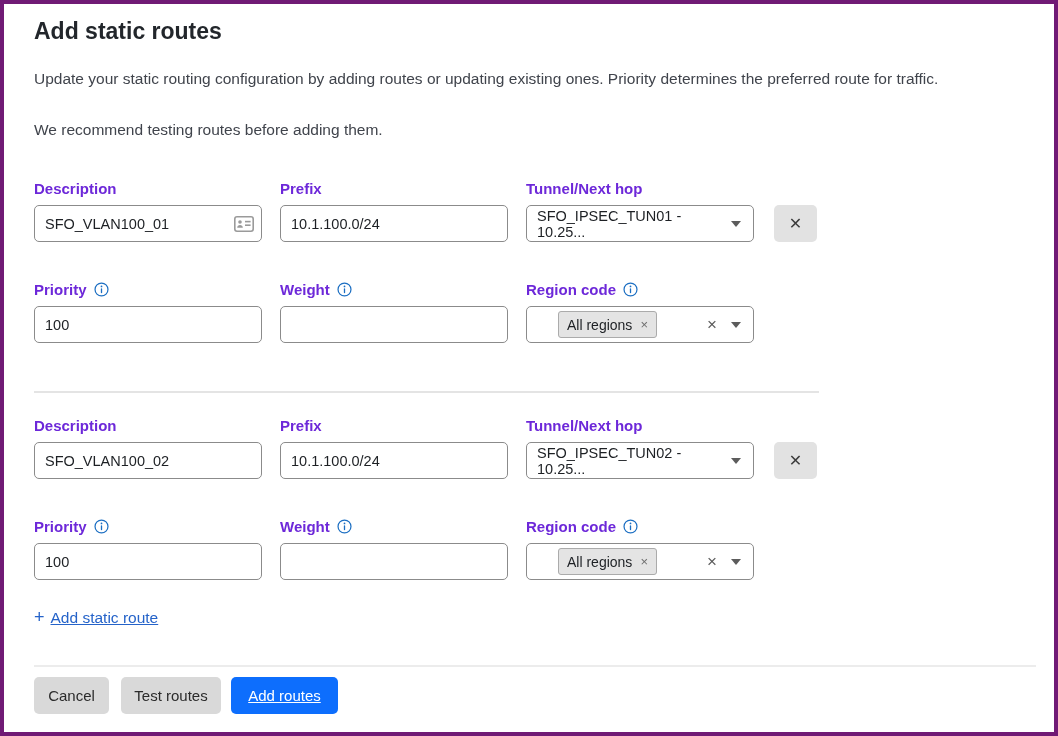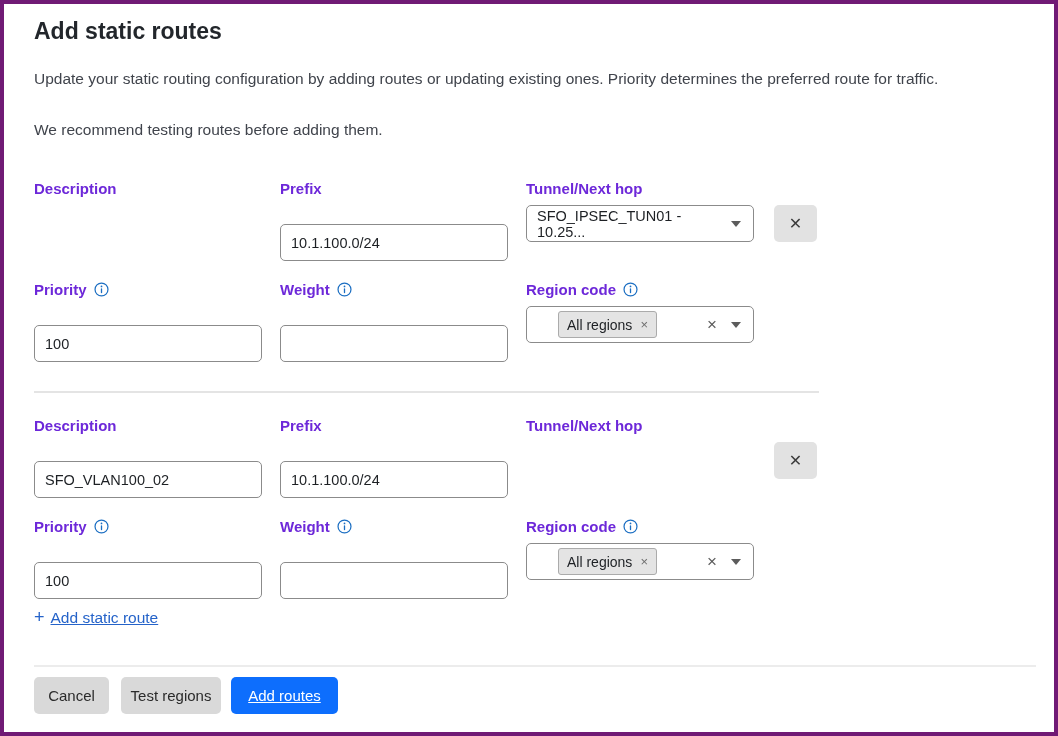--- a/index.html
+++ b/index.html
@@ -66,21 +66,21 @@
     height: 37px;
     border: 1px solid #8b8b8b;
     border-radius: 5px;
     padding: 0 34px 0 10px;
     font-size: 14.5px;
     color: #1d2024;
     background: #ffffff;
     font-family: "Liberation Sans", sans-serif;
     outline: none;
   }
-  .text-input.plain { padding-right: 10px; margin-top: 19px; }
+  .text-input.plain { padding-right: 10px; }
   .text-input.row2 { top: 126px; }
 
   .input-wrap { position: absolute; top: 25px; width: 228px; height: 37px; }
   .input-wrap .text-input { position: absolute; top: 0; left: 0; }
   .inline-icon {
     position: absolute;
     right: 8px; top: 50%;
     transform: translateY(-50%);
     display: inline-flex;
   }
@@ -209,20 +209,32 @@
     <div class="field-label col1" style="position:absolute;">
       <span>Description</span>
     </div>
     <div class="field-label col2" style="position:absolute;">
       <span>Prefix</span>
     </div>
     <div class="field-label col3" style="position:absolute;">
       <span>Tunnel/Next hop</span>
     </div>
 
+    <div class="input-wrap col1" style="position:absolute;">
+      <input class="text-input" type="text" value="SFO_VLAN100_01" style="">
+      <span class="inline-icon">
+        <svg width="20" height="16" viewBox="0 0 20 16">
+          <rect x="0.8" y="0.8" width="18.4" height="14.4" rx="2.2" fill="none" stroke="#9a9a9a" stroke-width="1.6"></rect>
+          <circle cx="6" cy="6" r="1.8" fill="#9a9a9a"></circle>
+          <path d="M3.2 11.8c0-1.7 1.3-2.7 2.8-2.7s2.8 1 2.8 2.7z" fill="#9a9a9a"></path>
+          <rect x="11" y="4.8" width="5.6" height="1.6" fill="#9a9a9a"></rect>
+          <rect x="11" y="8.4" width="5.6" height="1.6" fill="#9a9a9a"></rect>
+        </svg>
+      </span>
+    </div>
 
     <input class="text-input plain col2" style="position: absolute;" type="text" value="10.1.100.0/24">
 
     <div class="select-box col3" style="position:absolute;">
       <span>SFO_IPSEC_TUN01 - 10.25...</span>
       <span class="caret"></span>
     </div>
 
     <button class="remove-btn">✕</button>
 
@@ -276,20 +288,24 @@
     <div class="field-label col2" style="position:absolute;">
       <span>Prefix</span>
     </div>
     <div class="field-label col3" style="position:absolute;">
       <span>Tunnel/Next hop</span>
     </div>
 
     <input class="text-input plain col1" style="position: absolute;" type="text" value="SFO_VLAN100_02">
     <input class="text-input plain col2" style="position: absolute;" type="text" value="10.1.100.0/24">
 
+    <div class="select-box col3" style="position:absolute;">
+      <span>SFO_IPSEC_TUN02 - 10.25...</span>
+      <span class="caret"></span>
+    </div>
 
     <button class="remove-btn">✕</button>
 
     <div class="field-label row2 col1" style="position:absolute;">
       <span>Priority</span>
       <svg width="15" height="15" viewBox="0 0 16 16">
         <circle cx="8" cy="8" r="6.9" fill="none" stroke="#1b6ec2" stroke-width="1.3"></circle>
         <circle cx="8" cy="4.7" r="0.95" fill="#1b6ec2"></circle>
         <rect x="7.3" y="6.7" width="1.4" height="5.2" rx="0.7" fill="#1b6ec2"></rect>
       </svg>
@@ -327,16 +343,16 @@
   </div>
 
   <a class="add-link" href="#">
     <span class="plus">+</span>
     <span class="link-text">Add static route</span>
   </a>
 
   <div class="divider-footer"></div>
 
   <button class="footer-btn btn-cancel">Cancel</button>
-  <button class="footer-btn btn-test">Test regions</button>
+  <button class="footer-btn btn-test">Test routes</button>
   <button class="footer-btn btn-add">Add routes</button>
 
 </div>
 
 </body></html>

